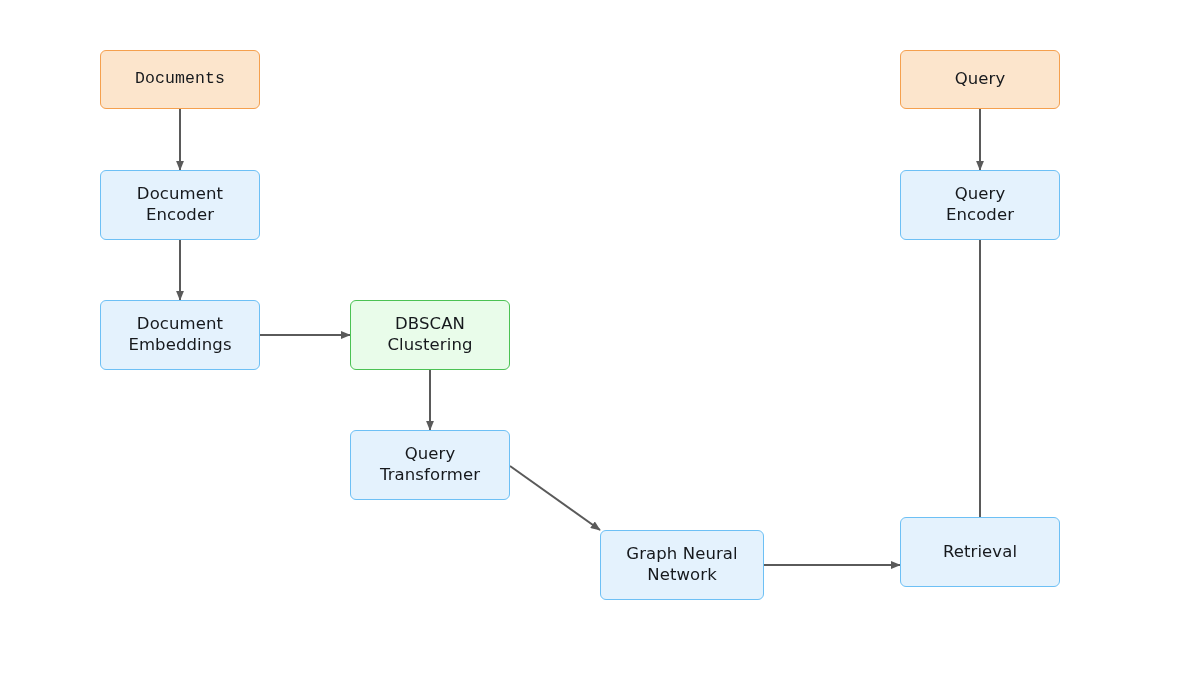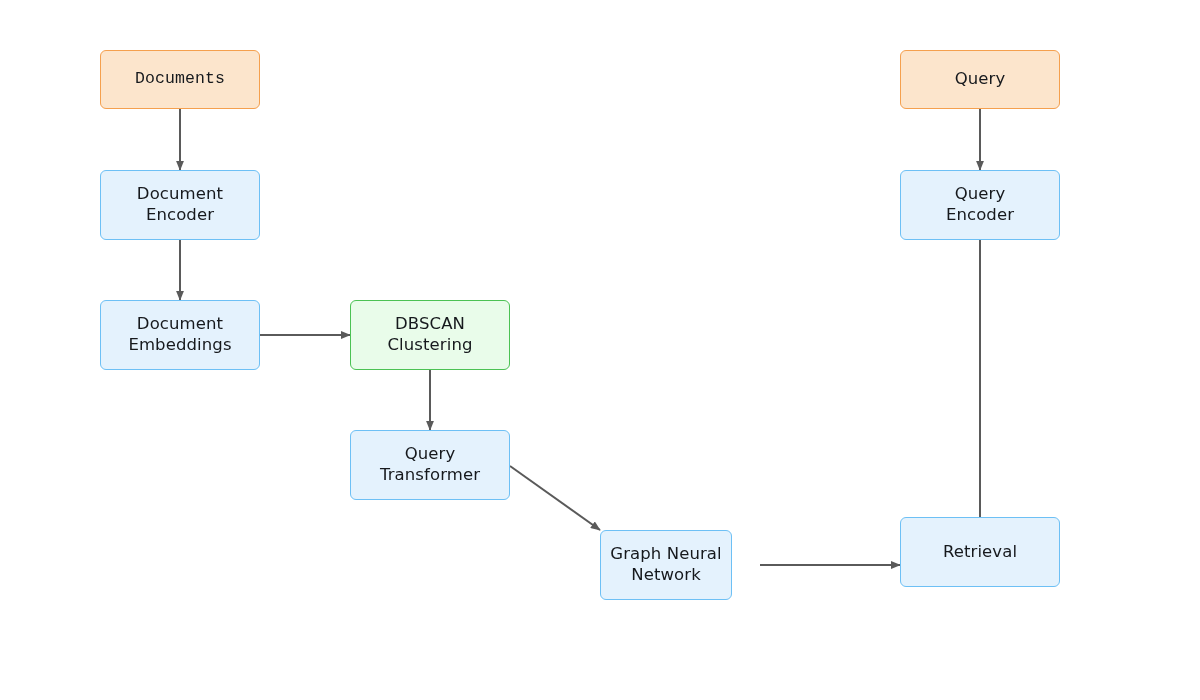--- a/index.html
+++ b/index.html
@@ -89,21 +89,21 @@
   <div id="node-group">
       <div class="node type-source" style="left: 100px; top: 50px; width: 160px; height: 59px; font-family: Liberation Mono, monospace;"><span class="node-label">Documents</span></div>
       <div class="node type-process" style="left: 100px; top: 170px; width: 160px; height: 70px;"><span class="node-label">Document
 Encoder</span></div>
       <div class="node type-process" style="left: 100px; top: 300px; width: 160px; height: 70px;"><span class="node-label">Document
 Embeddings</span></div>
       <div class="node type-cluster" style="left: 350px; top: 300px; width: 160px; height: 70px;"><span class="node-label">DBSCAN
 Clustering</span></div>
       <div class="node type-process" style="left: 350px; top: 430px; width: 160px; height: 70px;"><span class="node-label">Query
 Transformer</span></div>
-      <div class="node type-process" style="left: 600px; top: 530px; width: 132px; height: 70px;"><span class="node-label">Graph Neural
+      <div class="node type-process" style="left: 600px; top: 530px; width: 164px; height: 70px;"><span class="node-label">Graph Neural
 Network</span></div>
       <div class="node type-source" style="left: 900px; top: 50px; width: 160px; height: 59px;"><span class="node-label">Query</span></div>
       <div class="node type-process" style="left: 900px; top: 170px; width: 160px; height: 70px;"><span class="node-label">Query
 Encoder</span></div>
       <div class="node type-process" style="left: 900px; top: 517px; width: 160px; height: 70px;"><span class="node-label">Retrieval</span></div>
     </div>
 
 </div>
 
 </body></html>

